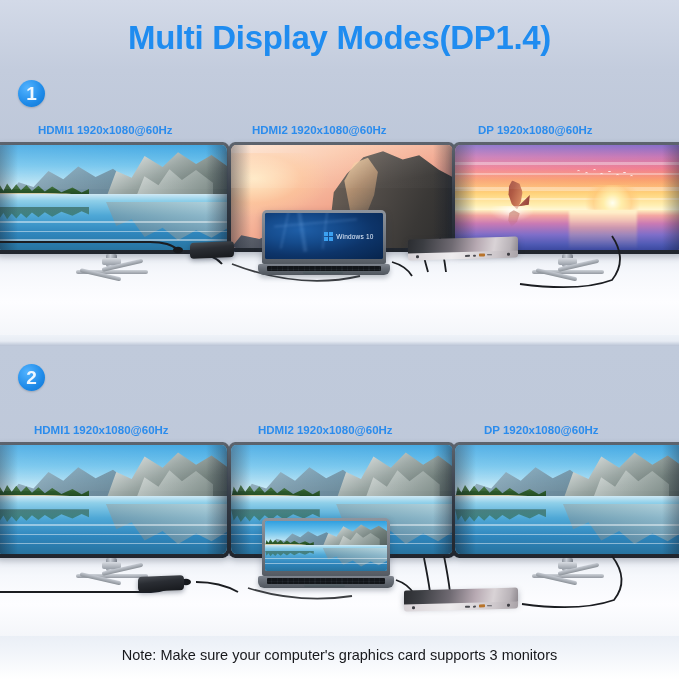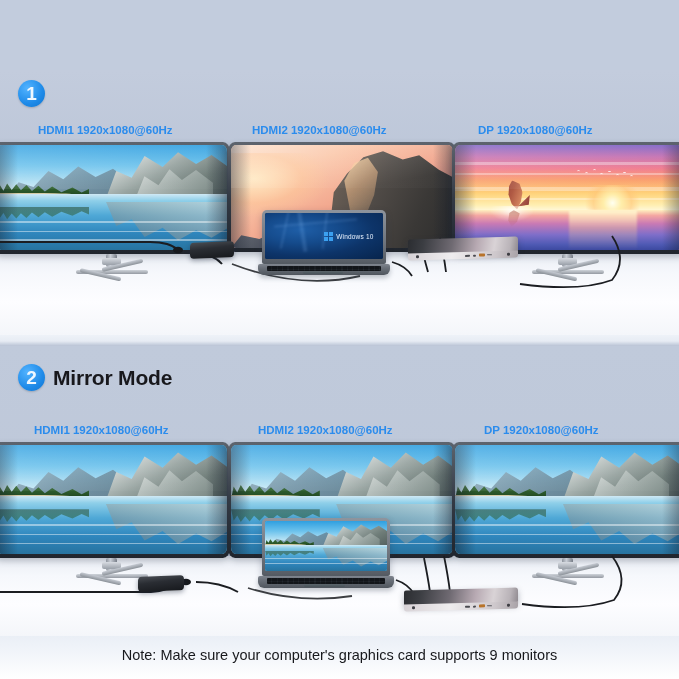--- a/index.html
+++ b/index.html
@@ -310,20 +310,23 @@
   .note {
     position:absolute; left:0; top:11px; width:679px; text-align:center;
     font-size:14.5px; color:#17181c; font-weight:500;
   }
 </style>
 </head>
 <body>
 
 <div class="page">
 
+  <div class="header">
+    <div class="title">Multi Display Modes(DP1.4)</div>
+  </div>
 
   <div class="section section-1">
 
     <div class="mode-head" style="left:18px; top:10px;">
       <div class="badge">1</div>
     </div>
 
     <div class="res-row" style="top:54px;">
       <div class="res" style="left:38px;">HDMI1 1920x1080@60Hz</div>
       <div class="res" style="left:252px;">HDMI2 1920x1080@60Hz</div>
@@ -471,21 +474,20 @@
     </div>
 
   </div>
 
   <div class="divider"></div>
 
   <div class="section section-2">
 
     <div class="mode-head" style="left:18px; top:18px;">
       <div class="badge">2</div>
-      <div class="mode-label">Mirror Mode</div>
     </div>
 
     <div class="res-row" style="top:78px;">
       <div class="res" style="left:34px;">HDMI1 1920x1080@60Hz</div>
       <div class="res" style="left:258px;">HDMI2 1920x1080@60Hz</div>
       <div class="res" style="left:484px;">DP 1920x1080@60Hz</div>
     </div>
 
     <div class="desk" style="top:210px; height:80px;"></div>
 
@@ -618,16 +620,16 @@
         <span class="port sd"></span>
         <span style="width:10px"></span>
         <span class="port jack"></span>
         <span style="width:6px"></span>
       </div>
     </div>
 
   </div>
 
   <div class="footer">
-    <div class="note">Note: Make sure your computer's graphics card supports 9 monitors</div>
+    <div class="note">Note: Make sure your computer's graphics card supports 3 monitors</div>
   </div>
 
 </div>
 
 </body></html>

